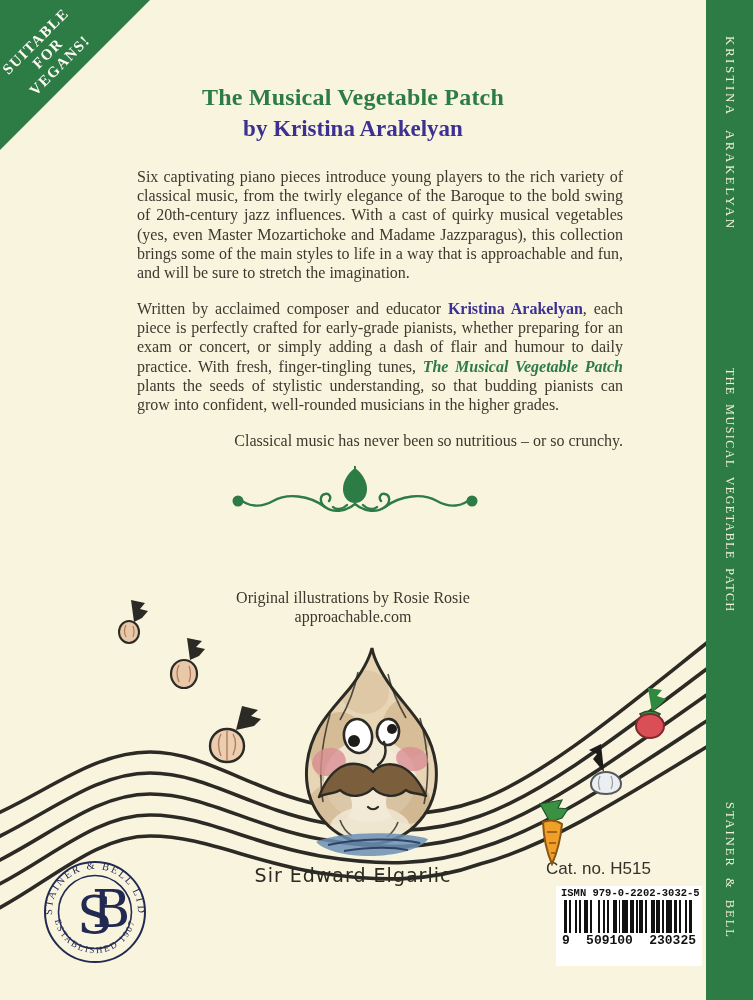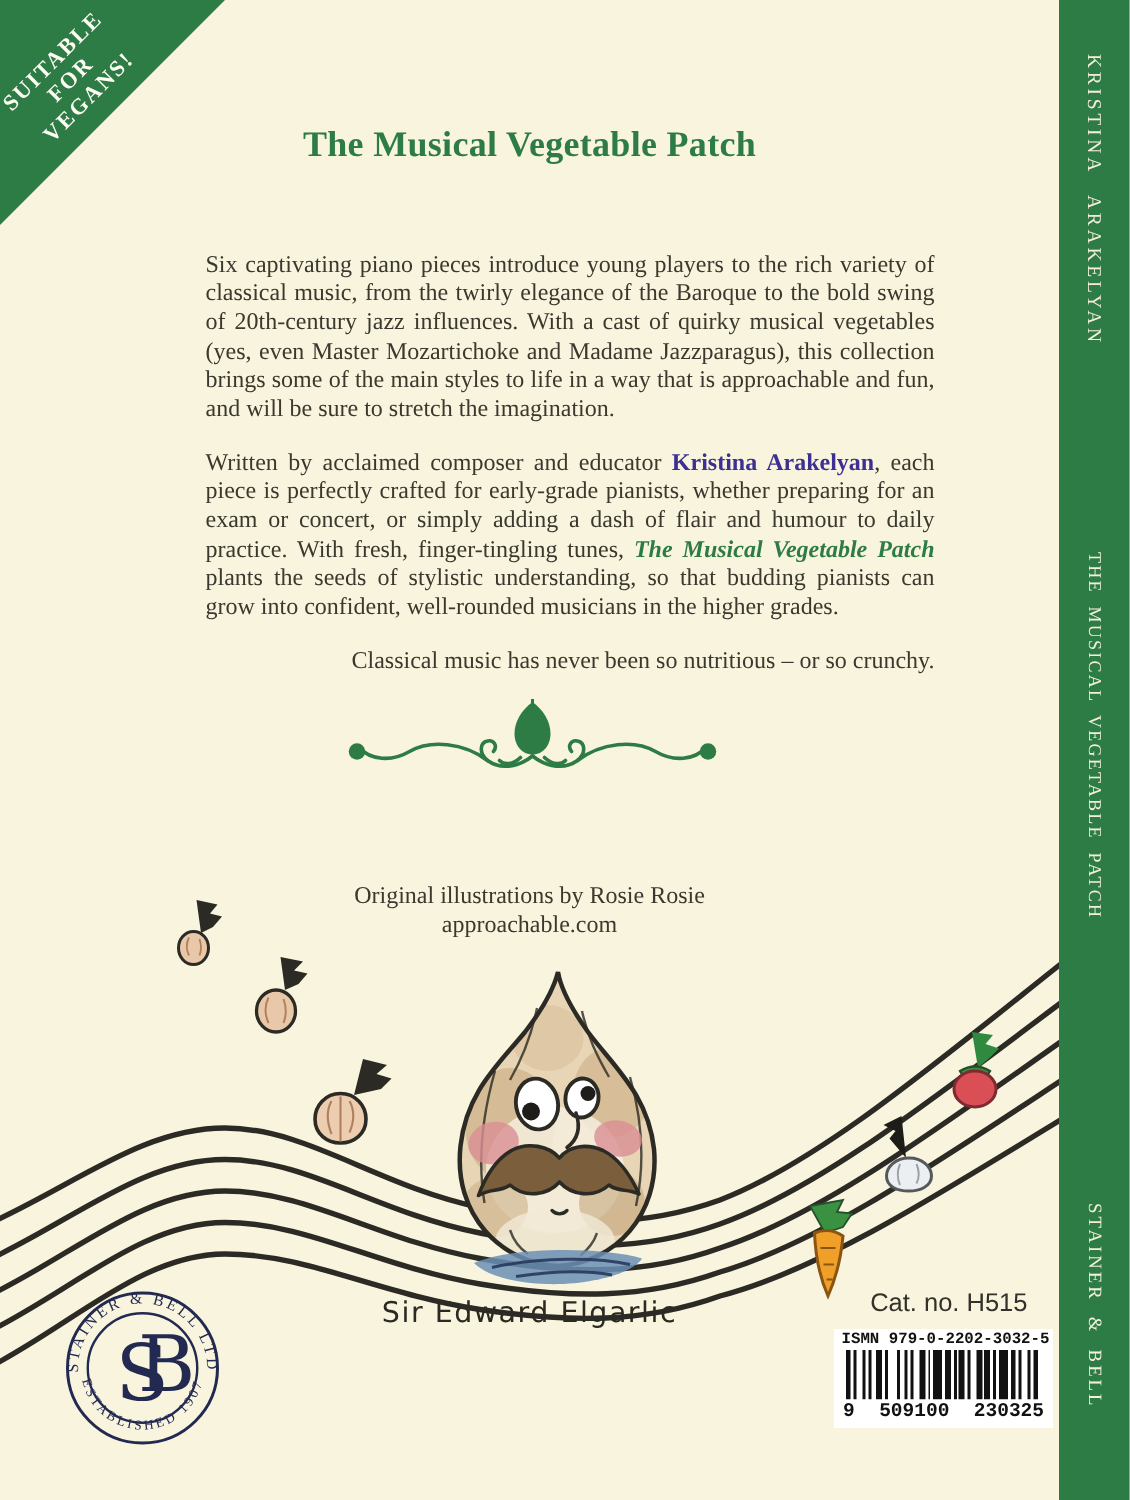--- a/index.html
+++ b/index.html
@@ -37,23 +37,23 @@
   .author-hl{color:var(--purple);font-weight:bold}
   .title-hl{color:var(--green);font-weight:bold;font-style:italic}
   
   .credit{position:absolute;width:706px;text-align:center;font-size:16px;color:var(--ink)}
   .credit1{top:546px}
   .credit2{top:588px;line-height:19px}
   
   .caption{position:absolute;top:864px;width:706px;text-align:center;
     font-family:"DejaVu Sans",sans-serif;font-size:19px;letter-spacing:1px;color:#2b2a22}
   
-  .catno{position:absolute;top:859px;left:488px;width:197px;text-align:right;
+  .catno{position:absolute;top:859px;left:500px;width:197px;text-align:center;
     font-family:"Liberation Sans",sans-serif;font-size:17px;color:#33312a}
-  .barcode{position:absolute;left:556px;top:886px;width:146px;height:66px;background:#fff;
+  .barcode{position:absolute;left:556px;top:886px;width:146px;height:80px;background:#fff;
     z-index:20;padding:1px 5px 0 5px}
   .ismn{font-family:"Liberation Mono",monospace;font-size:10.5px;font-weight:bold;
     letter-spacing:0;text-align:center;color:#111;white-space:nowrap}
   .bars{height:33px;margin-top:1px;display:flex;align-items:stretch;justify-content:center;overflow:hidden}
   .bc-digits{display:flex;justify-content:space-between;padding:0 1px;
     font-family:"Liberation Mono",monospace;font-size:13px;font-weight:bold;color:#111;line-height:15px}
   svg{display:block}
   .abs{position:absolute}
 </style>
 </head>
@@ -143,20 +143,21 @@
     <path d="M98 177 C101 180 105 180 108 177" fill="none" stroke="#2c2a24" stroke-width="2.2" stroke-linecap="round"></path>
     <path d="M46 212 C70 201 132 201 158 209 C151 220 120 227 94 226 C73 225 55 221 46 212 Z" fill="#6b8fb5" opacity=".85"></path>
     <g fill="none" stroke="#273a5e" stroke-width="2" opacity=".9">
       <path d="M58 215 C90 208 128 208 150 213"></path>
       <path d="M74 221 C100 217 122 217 138 220"></path>
     </g>
   </svg>
 
   <div class="main">
     <div class="title">The Musical Vegetable Patch</div>
+    <div class="byline">by Kristina Arakelyan</div>
 
     <p class="para p1">Six captivating piano pieces introduce young players to the rich variety of classical music, from the twirly elegance of the Baroque to the bold swing of 20th-century jazz influences. With a cast of quirky musical vegetables (yes, even Master Mozartichoke and Madame Jazzparagus), this collection brings some of the main styles to life in a way that is approachable and fun, and will be sure to stretch the imagination.</p>
 
     <p class="para p2"><span>Written by acclaimed composer and educator </span><span class="author-hl">Kristina Arakelyan</span><span>, each piece is perfectly crafted for early-grade pianists, whether preparing for an exam or concert, or simply adding a dash of flair and humour to daily practice. With fresh, finger-tingling tunes, </span><span class="title-hl">The Musical Vegetable Patch</span><span> plants the seeds of stylistic understanding, so that budding pianists can grow into confident, well-rounded musicians in the higher grades.</span></p>
 
     <p class="para p3">Classical music has never been so nutritious – or so crunchy.</p>
 
     <svg class="abs" style="left:225px;top:464px" width="260" height="58" viewBox="0 0 260 58">
       <g fill="none" stroke="#2d7b45" stroke-width="2.4" stroke-linecap="round">
         <g>

